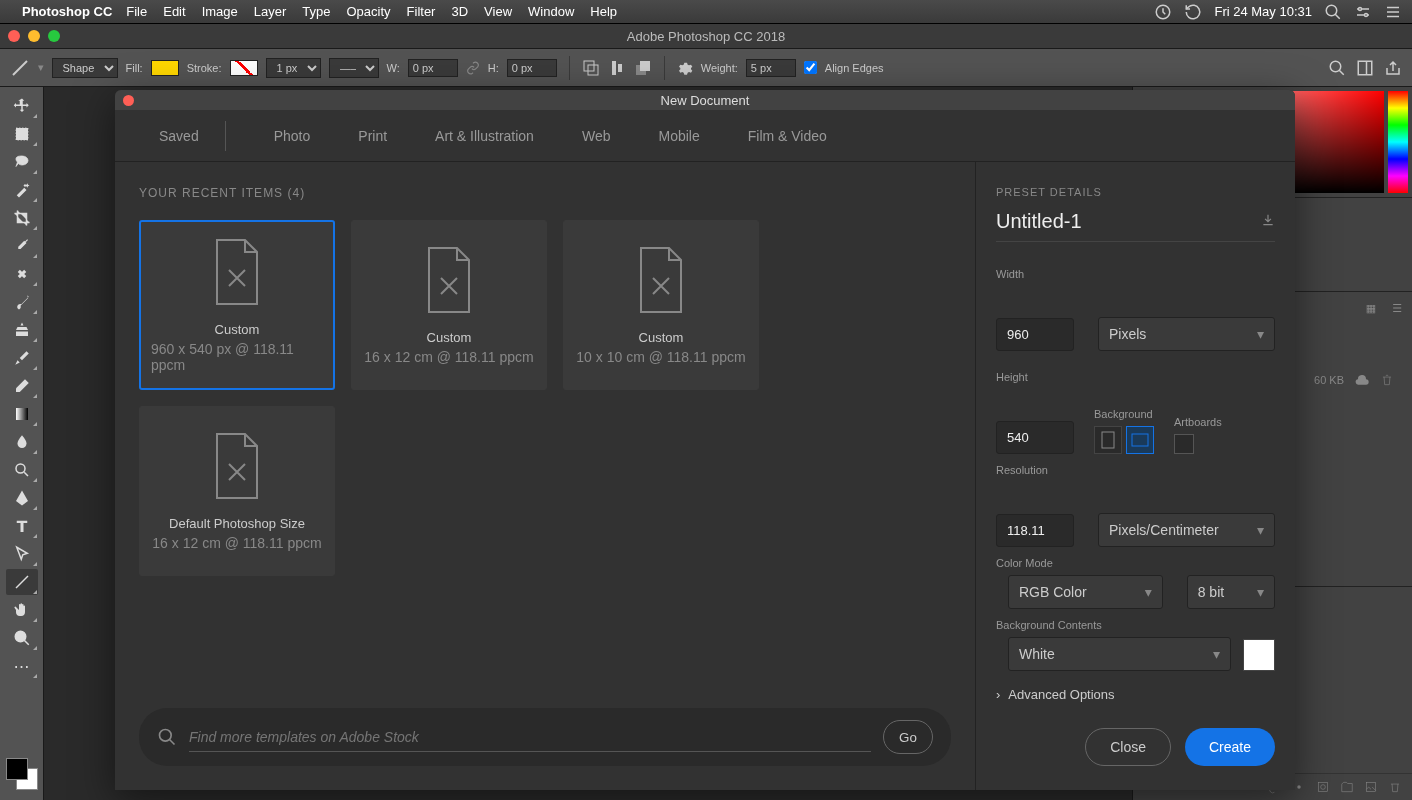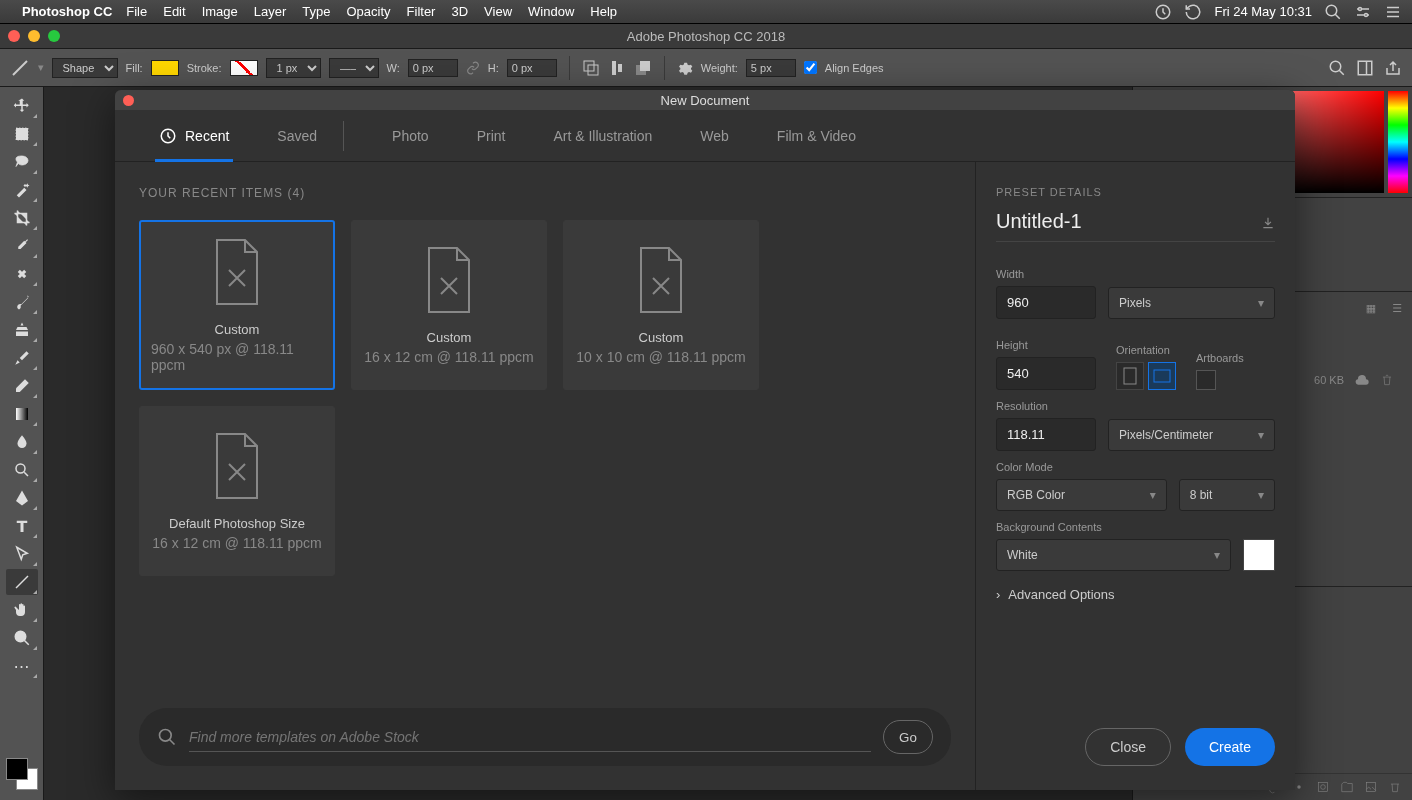--- a/index.html
+++ b/index.html
@@ -72,28 +72,28 @@
     .preset-icon { width: 56px; height: 68px; margin-bottom: 16px; }
     .preset-name { color: #ccc; font-size: 13px; margin-bottom: 4px; }
     .preset-dims { color: #888; font-size: 14px; }
     
     .search-bar { margin-top: auto; height: 58px; background: #2a2a2a; border-radius: 28px; display: flex; align-items: center; padding: 0 18px; gap: 12px; }
     .search-bar input { flex: 1; background: transparent; border: none; border-bottom: 1px solid #555; color: #ccc; font-size: 14px; font-style: italic; padding: 6px 0; outline: none; }
     .go-btn { width: 50px; height: 34px; border-radius: 17px; border: 1px solid #666; background: transparent; color: #ccc; cursor: pointer; }
     
     .dialog-right { width: 320px; background: #323232; padding: 24px 20px; display: flex; flex-direction: column; border-left: 1px solid #222; }
     .preset-details-label { color: #888; font-size: 11px; letter-spacing: 1px; margin-bottom: 12px; }
-    .doc-name-row { display: flex; align-items: flex-end; margin-bottom: 16px; border-bottom: 1px solid #444; padding-bottom: 8px; }
+    .doc-name-row { display: flex; align-items: flex-start; margin-bottom: 16px; border-bottom: 1px solid #444; padding-bottom: 8px; }
     .doc-name { color: #eee; font-size: 20px; flex: 1; background: transparent; border: none; outline: none; }
     
     .form-label { color: #999; font-size: 11px; margin-bottom: 6px; margin-top: 10px; display: block; }
     .form-row { display: flex; gap: 12px; align-items: flex-end; }
     .form-input { background: #2a2a2a; border: 1px solid #222; color: #eee; padding: 8px 10px; font-size: 13px; border-radius: 3px; }
-    .form-input.num { width: 100px; }
-    .form-select { background: #3a3a3a; border: 1px solid #222; color: #ccc; padding: 8px 10px; font-size: 12px; border-radius: 3px; flex: 1; position: relative; }
+    .form-input.num { width: 78px; margin-top: 32px; }
+    .form-select { background: #3a3a3a; border: 1px solid #222; color: #ccc; padding: 8px 10px; font-size: 14px; border-radius: 3px; flex: 1; position: relative; margin-left: 12px; }
     .form-select::after { content: '▾'; position: absolute; right: 10px; color: #888; }
     
     .orientation-btns { display: flex; gap: 4px; }
     .orient-btn { width: 28px; height: 28px; background: #2a2a2a; border: 1px solid #444; display: flex; align-items: center; justify-content: center; cursor: pointer; }
     .orient-btn.active { border-color: #1473e6; background: #1a3a5a; }
     .artboard-check { width: 20px; height: 20px; border: 1px solid #555; background: #2a2a2a; }
     
     .bg-swatch-sq { width: 32px; height: 32px; background: #fff; border: 1px solid #444; }
     
     .adv-options { display: flex; align-items: center; gap: 8px; color: #ccc; margin-top: 16px; cursor: pointer; font-size: 13px; }
@@ -415,42 +415,38 @@
     </div>
   </div>
 </div>
 
 <div class="dialog">
   <div class="dialog-titlebar">
     <div class="traffic-light red"></div>
     <span class="dialog-title">New Document</span>
   </div>
   <div class="dialog-tabs">
-    <div class="dialog-tab active">
-      <svg width="18" height="18" viewBox="0 0 24 24" fill="none" stroke="#fff" stroke-width="2">
-          <circle cx="12" cy="12" r="9"></circle>
-          <path d="M12 7v5l3 3"></path>
-        </svg>
-      <span>Recent</span>
-    </div>
     <div class="dialog-tab">
         <span>Saved</span>
         <div class="sep"></div>
       </div>
     <div class="dialog-tab">
         <span>Photo</span>
       </div>
     <div class="dialog-tab">
         <span>Print</span>
       </div>
     <div class="dialog-tab">
         <span>Art &amp; Illustration</span>
       </div>
     <div class="dialog-tab">
         <span>Web</span>
+      </div>
+    <div class="dialog-tab">
+        <span>Mobile</span>
       </div>
     <div class="dialog-tab">
         <span>Film &amp; Video</span>
       </div>
   </div>
   <div class="dialog-body">
     <div class="dialog-left">
       <div class="recent-label">YOUR RECENT ITEMS  (4)</div>
       <div class="preset-grid">
         <div class="preset-card selected">
@@ -511,21 +507,21 @@
       <div class="form-row">
         <input class="form-input num" value="960" style="">
         <div class="form-select">Pixels</div>
       </div>
       <div class="form-row" style="gap:20px;margin-top:10px">
         <div>
           <span class="form-label">Height</span>
           <input class="form-input num" value="540" style="">
         </div>
         <div>
-          <span class="form-label">Orientation</span>
+          <span class="form-label">Background</span>
           <div class="orientation-btns">
             <div class="orient-btn">
                 <svg width="14" height="18" viewBox="0 0 14 18" fill="none" stroke="#888">
                   <rect x="1" y="1" width="12" height="16"></rect>
                 </svg>
               </div>
             <div class="orient-btn active">
                 <svg width="18" height="14" viewBox="0 0 18 14" fill="none" stroke="#1473e6">
                   <rect x="1" y="1" width="16" height="12"></rect>
                 </svg>

